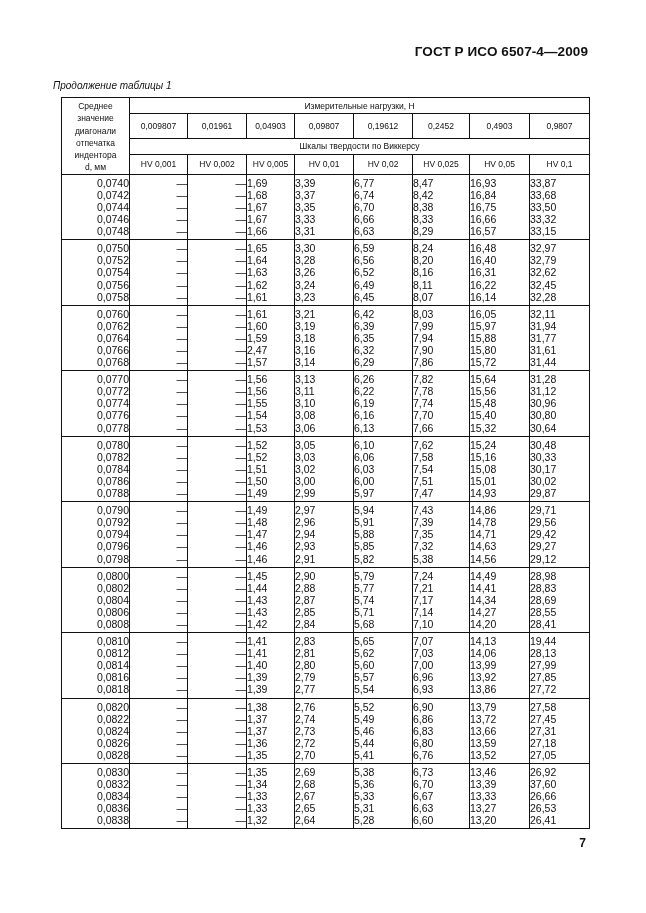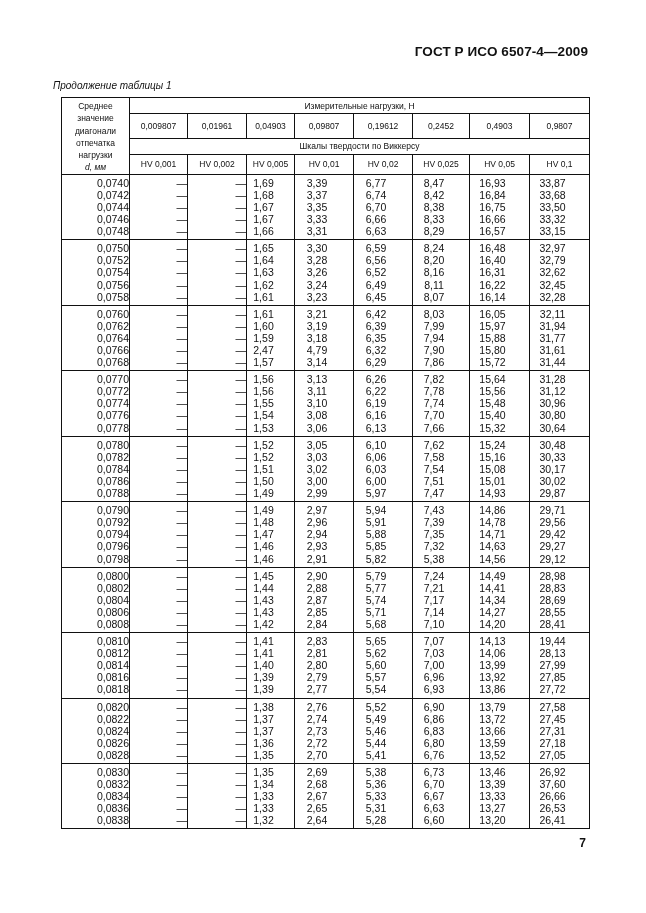--- a/index.html
+++ b/index.html
@@ -8,21 +8,21 @@
   .std-title { position:absolute; right:58px; top:44px; font-weight:bold; font-size:13.5px; letter-spacing:0.1px;text-align:right; }
   .caption { position:absolute; left:53px; top:80px; font-style:italic; font-size:10px; }
   table.vt { position:absolute; left:53px; top:97px; width:528px; border-collapse:collapse; table-layout:fixed;margin-left:8px; }
   table.vt td { border:1.4px solid #111; padding:0; font-size:8.5px; text-align:center; vertical-align:middle; }
   .h-first { line-height:12.3px; font-size:8.5px; padding-top:2px !important; }
   .h-span { height:15px; }
   .h-load { height:22px; }
   .h-hv { height:18px; }
   tbody.grp td { border-top:1.4px solid #111; border-bottom:none; font-size:10.5px; line-height:12.1px; padding:2px 0 2px 0; vertical-align:top; }
   tbody.grp tr:last-child td { border-bottom:1.4px solid #111; }
-  tbody.grp td.num { text-align:center; padding-right:14px; }
+  tbody.grp td.num { text-align:left; padding-right:14px; }
   tbody.grp td.d { text-align:right; }
   .cell-stack div { height:12.1px; }
   .page-num { position:absolute; right:60px; top:836px; font-size:12px; font-weight:bold; }
 </style>
 </head>
 <body>
 
 <div class="std-title">ГОСТ Р ИСО 6507-4—2009</div>
 <div class="caption">Продолжение таблицы 1</div>
 
@@ -38,22 +38,22 @@
       <col style="width:60px">
       <col style="width:60px">
   </colgroup>
   <thead>
     <tr class="h-span">
       <td rowspan="4" class="h-first">
         <div>Среднее</div>
         <div>значение</div>
         <div>диагонали</div>
         <div>отпечатка</div>
-        <div>нагрузки</div>
-        <div style="font-style:italic">d, мм</div>
+        <div>индентора</div>
+        <div style="">d, мм</div>
       </td>
       <td colspan="8">Измерительные нагрузки, Н</td>
     </tr>
     <tr class="h-load">
       <td>0,009807</td>
       <td>0,01961</td>
       <td>0,04903</td>
       <td>0,09807</td>
       <td>0,19612</td>
       <td>0,2452</td>
@@ -235,21 +235,21 @@
           <div>1,61</div>
           <div>1,60</div>
           <div>1,59</div>
           <div>2,47</div>
           <div>1,57</div>
         </td>
         <td class="cell-stack num">
           <div>3,21</div>
           <div>3,19</div>
           <div>3,18</div>
-          <div>4,79</div>
+          <div>3,16</div>
           <div>3,14</div>
         </td>
         <td class="cell-stack num">
           <div>6,42</div>
           <div>6,39</div>
           <div>6,35</div>
           <div>6,32</div>
           <div>6,29</div>
         </td>
         <td class="cell-stack num">

